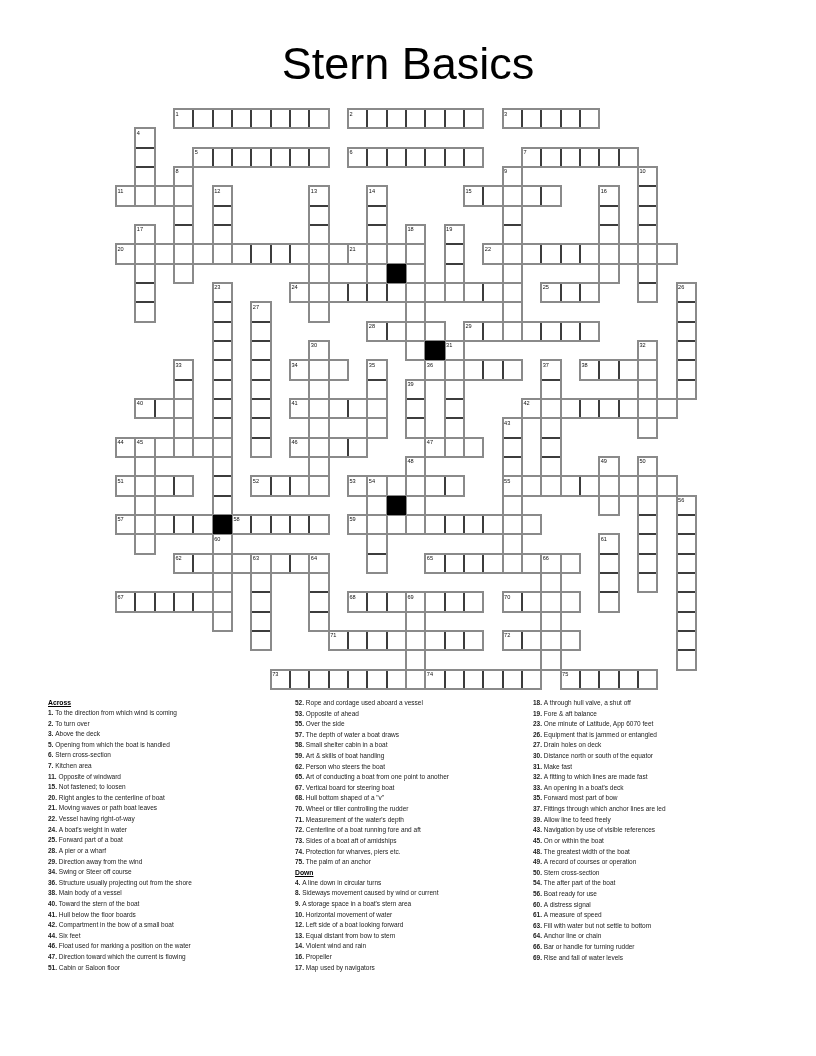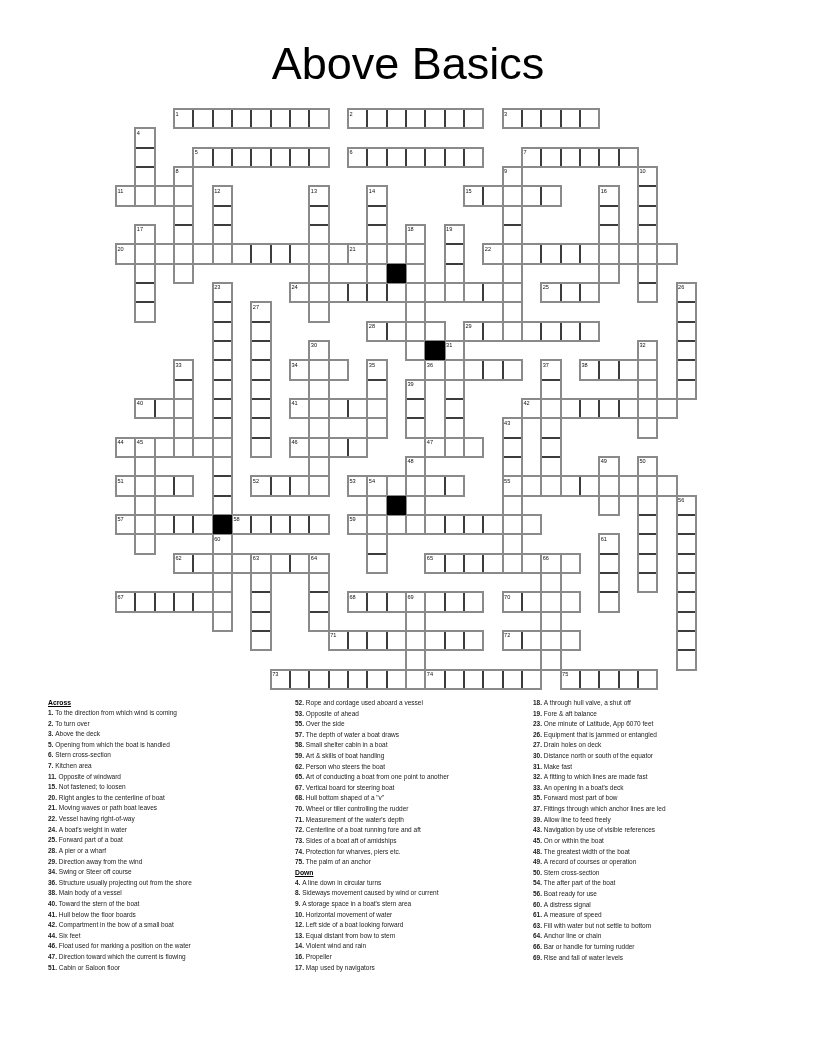--- a/index.html
+++ b/index.html
@@ -14,21 +14,21 @@
   .cellnum{position:absolute;font-size:5.6px;line-height:6px;color:#111;pointer-events:none;}
   .clue-col{position:absolute;top:699px;}
   .clue{font-size:6.5px;line-height:7px;height:10.62px;color:#1a1a1a;white-space:nowrap;}
   .clue b{font-weight:bold;}
   .clue-header{font-size:6.8px;line-height:7px;height:10.0px;font-weight:bold;
                text-decoration:underline;color:#000;}
 </style>
 </head>
 <body>
 
-<div class="title">Above Basics</div>
+<div class="title">Stern Basics</div>
 
 <div>
     <div class="cell" style="left: 173.99px; top: 109px; width: 19.33px; height: 19.33px; border-color: rgb(60, 60, 60); background: rgb(255, 255, 255);"></div>
     <div class="cell" style="left: 193.32px; top: 109px; width: 19.33px; height: 19.33px; border-color: rgb(60, 60, 60); background: rgb(255, 255, 255);"></div>
     <div class="cell" style="left: 212.65px; top: 109px; width: 19.33px; height: 19.33px; border-color: rgb(60, 60, 60); background: rgb(255, 255, 255);"></div>
     <div class="cell" style="left: 231.98px; top: 109px; width: 19.33px; height: 19.33px; border-color: rgb(60, 60, 60); background: rgb(255, 255, 255);"></div>
     <div class="cell" style="left: 251.31px; top: 109px; width: 19.33px; height: 19.33px; border-color: rgb(60, 60, 60); background: rgb(255, 255, 255);"></div>
     <div class="cell" style="left: 270.64px; top: 109px; width: 19.33px; height: 19.33px; border-color: rgb(60, 60, 60); background: rgb(255, 255, 255);"></div>
     <div class="cell" style="left: 289.97px; top: 109px; width: 19.33px; height: 19.33px; border-color: rgb(60, 60, 60); background: rgb(255, 255, 255);"></div>
     <div class="cell" style="left: 309.3px; top: 109px; width: 19.33px; height: 19.33px; border-color: rgb(60, 60, 60); background: rgb(255, 255, 255);"></div>

